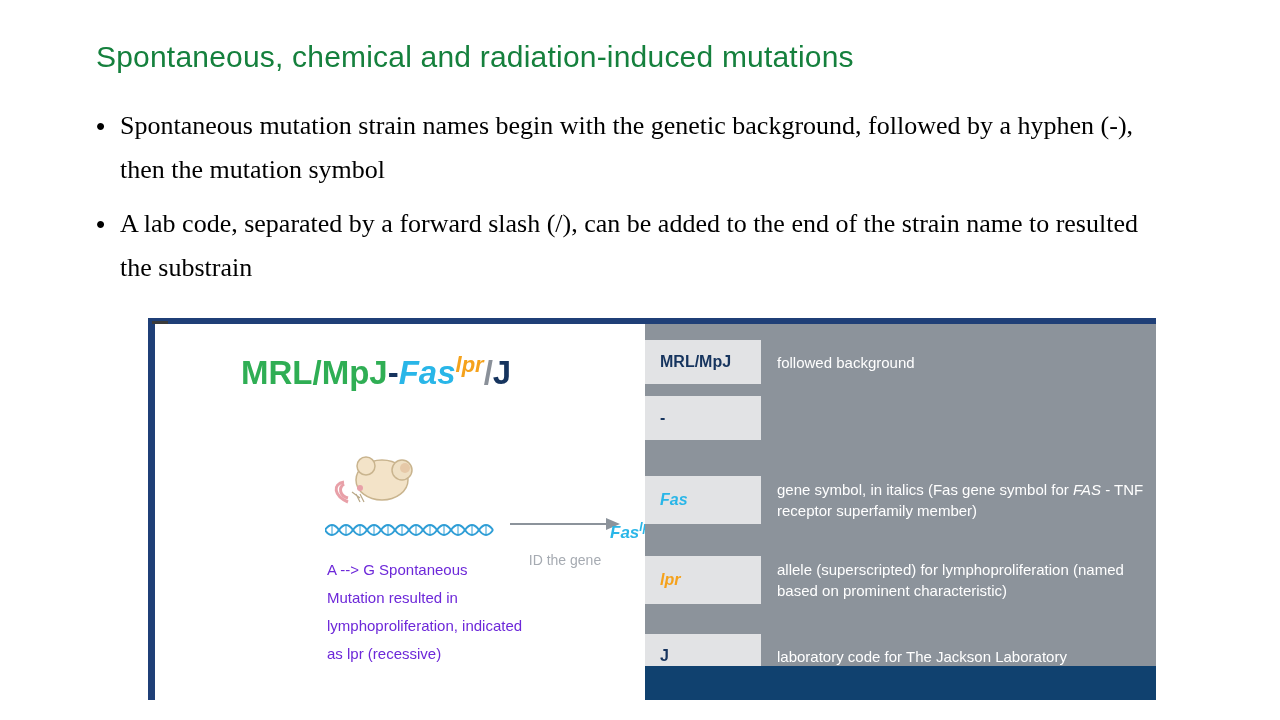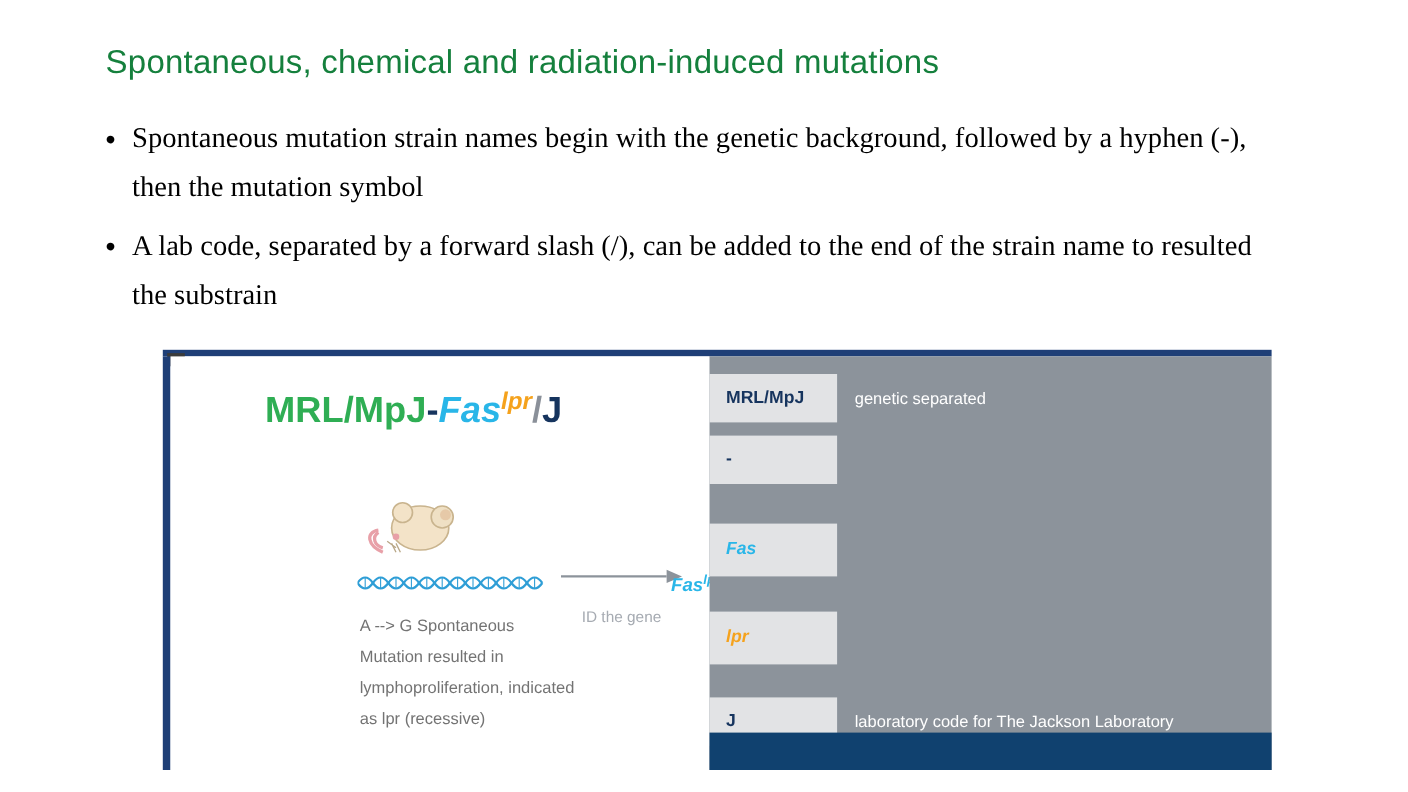--- a/index.html
+++ b/index.html
@@ -147,21 +147,21 @@
     text-align: center;
     color: #a6abb2;
     font-size: 14px;
     line-height: 23px;
   }
   .left-caption {
     position: absolute;
     left: 172px;
     top: 232px;
     width: 200px;
-    color: #737373;
+    color: #6d28d9;
     font-size: 15px;
     line-height: 28px;
   }
 
   
   .fig-right {
     position: absolute;
     left: 497px;
     top: 6px;
     width: 511px;
@@ -269,33 +269,35 @@
       <div class="fas-lpr-label"><span>Fas</span><sup>lpr</sup></div>
 
       <div class="id-gene">ID the gene</div>
 
       <div class="left-caption">A --&gt; G Spontaneous Mutation resulted in lymphoproliferation, indicated as lpr (recessive)</div>
     </div>
 
     <div class="fig-right">
       <div class="row" style="top:16px;height:44px;">
         <div class="chip">MRL/MpJ</div>
-        <div class="desc">genetic separated</div>
+        <div class="desc">followed background</div>
       </div>
 
       <div class="row" style="top:72px;height:44px;">
         <div class="chip">-</div>
       </div>
 
       <div class="row" style="top:152px;height:48px;">
         <div class="chip cyan">Fas</div>
+        <div class="desc"><span>gene symbol, in italics (Fas gene symbol for </span><i>FAS</i><span> - TNF receptor superfamily member)</span></div>
       </div>
 
       <div class="row" style="top:232px;height:48px;">
         <div class="chip amber">lpr</div>
+        <div class="desc">allele (superscripted) for lymphoproliferation (named based on prominent characteristic)</div>
       </div>
 
       <div class="row" style="top:310px;height:44px;">
         <div class="chip">J</div>
         <div class="desc">laboratory code for The Jackson Laboratory</div>
       </div>
     </div>
 
     <div class="fig-right-bottom"></div>
 

